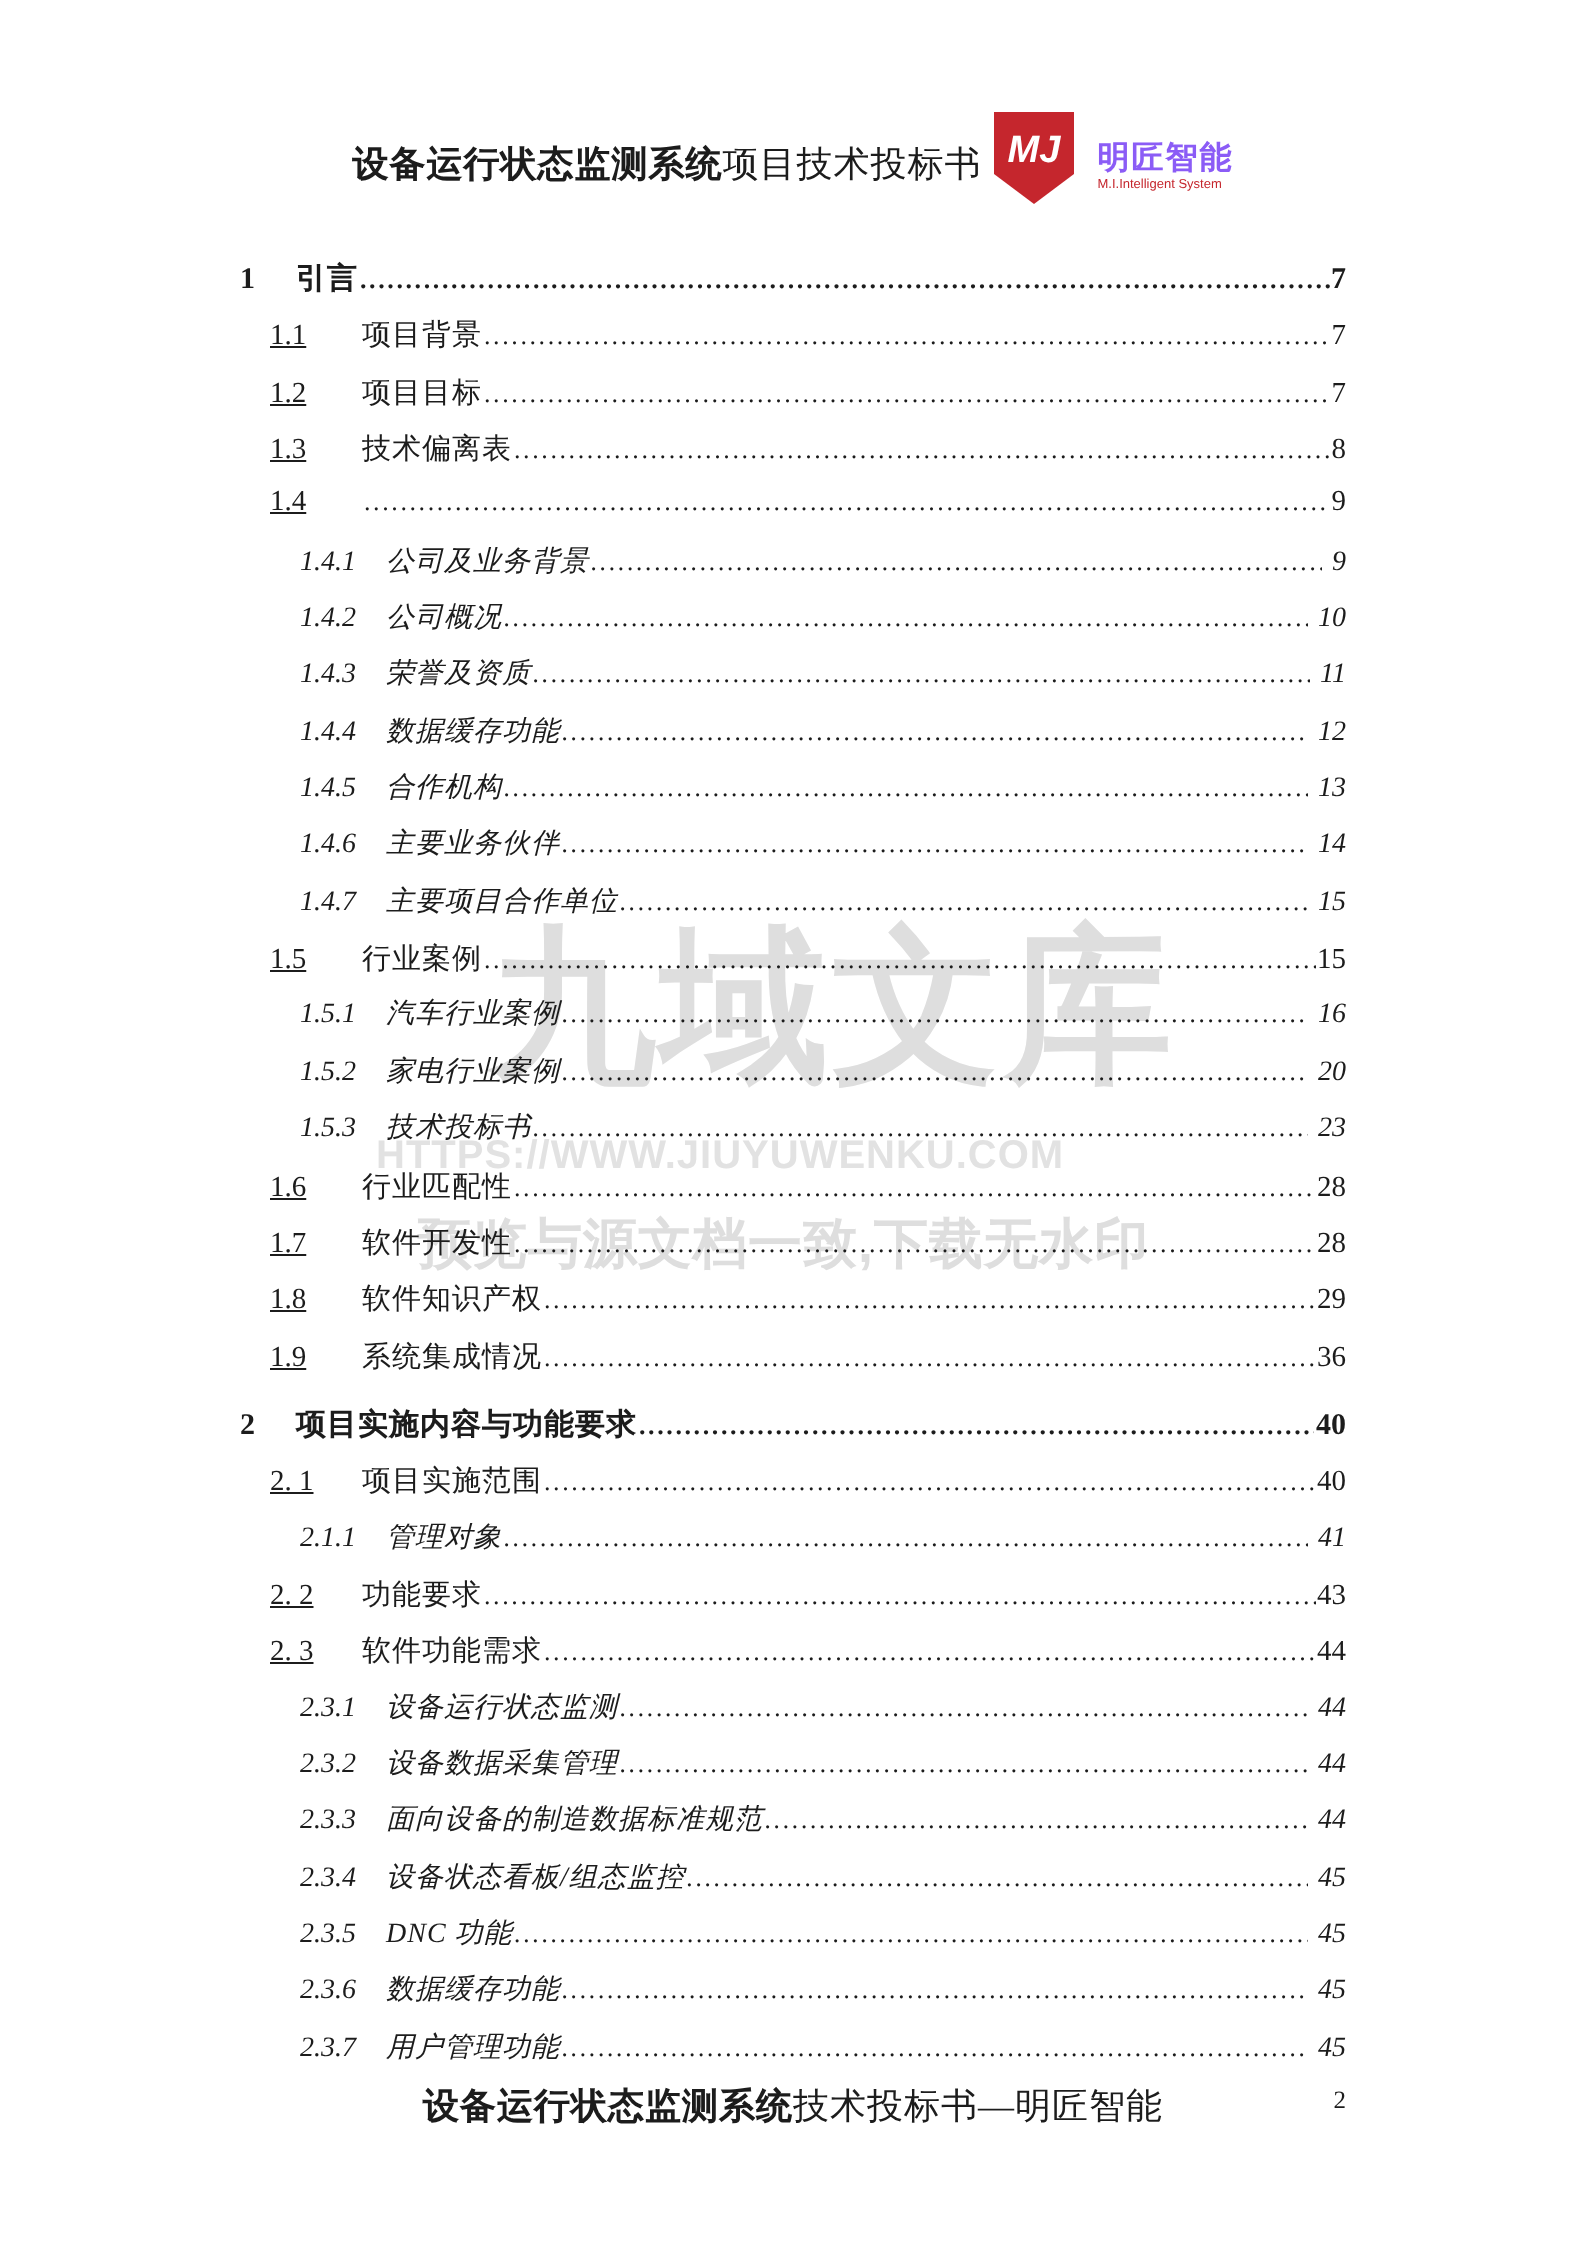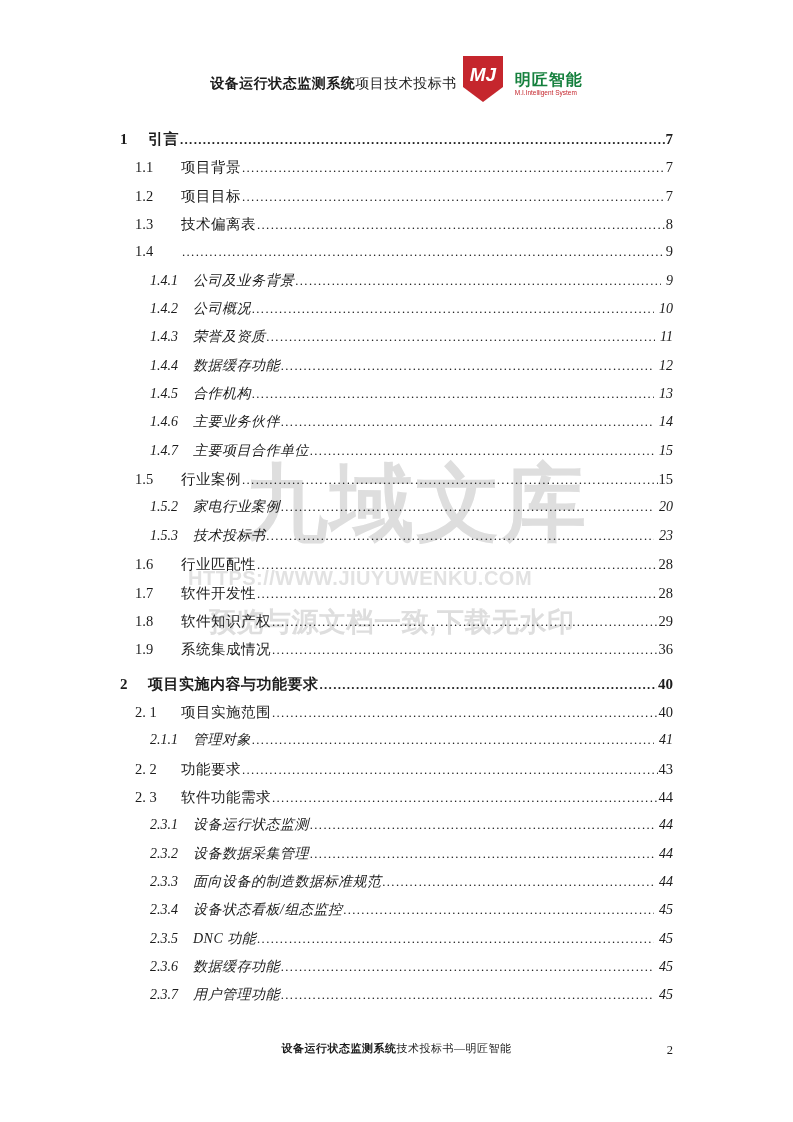--- a/index.html
+++ b/index.html
@@ -6,26 +6,26 @@
   .page{
     position:relative;width:793px;height:1122px;margin:0 auto;
     background:#ffffff;overflow:hidden;
     font-family:"Liberation Serif","DejaVu Serif",serif;color:#1c1c1c;
   }
   
   .header{
     position:absolute;top:50px;left:120px;right:120px;height:52px;
     display:flex;justify-content:center;align-items:flex-end;gap:6px;z-index:2;
   }
-  .doc-title{font-size:14px;line-height:1;padding-bottom:11px;letter-spacing:0.5px;white-space:nowrap;}
+  .doc-title{font-size:18px;line-height:1;padding-bottom:11px;letter-spacing:0.5px;white-space:nowrap;}
   .doc-title .bold{font-weight:bold;}
   .logo{display:flex;align-items:flex-end;gap:12px;}
   .logo-mark{width:40px;height:46px;display:block;}
   .logo-text{display:flex;flex-direction:column;padding-bottom:5px;}
-  .logo-name{font-family:"Liberation Sans","DejaVu Sans",sans-serif;font-size:16px;font-weight:bold;color:#15803d;line-height:1.15;letter-spacing:1px;white-space:nowrap;}
+  .logo-name{font-family:"Liberation Sans","DejaVu Sans",sans-serif;font-size:16px;font-weight:bold;color:#8b5cf6;line-height:1.15;letter-spacing:1px;white-space:nowrap;}
   .logo-sub{font-family:"Liberation Sans","DejaVu Sans",sans-serif;font-size:6.5px;color:#c5262d;line-height:1.2;white-space:nowrap;}
   
   .wm{position:absolute;z-index:1;font-family:"Liberation Sans","DejaVu Sans",sans-serif;font-weight:bold;white-space:nowrap;user-select:none;}
   .wm-brand{left:244px;top:455px;font-size:84px;line-height:1.15;color:#dedede;letter-spacing:2px;}
   .wm-url{left:188px;top:567px;font-size:20px;color:#e2e2e2;letter-spacing:0.5px;}
   .wm-tagline{left:209px;top:604px;font-size:27px;color:#dedede;letter-spacing:0.5px;}
   
   .toc{position:absolute;top:122px;left:120px;width:553px;z-index:2;}
   .toc-row{
     display:flex;align-items:baseline;box-sizing:border-box;
@@ -35,26 +35,26 @@
   .toc-row .title{flex:0 0 auto;white-space:nowrap;letter-spacing:0.5px;}
   .toc-row .leader{flex:1 1 auto;overflow:hidden;white-space:nowrap;margin:0 1px;}
   .toc-row .leader::after{
     content:"..........................................................................................................................................................................................................................................................................................................";
     letter-spacing:1.3px;font-size:13px;
   }
   .toc-row .pg{flex:0 0 auto;white-space:nowrap;}
   .lvl1{font-weight:bold;font-size:15px;}
   .lvl1:not(:first-child){margin-top:6px;}
   .lvl1 .num{width:28px;}
-  .lvl2 .num{margin-left:15px;width:31px;padding-right:15px;box-sizing:content-box;}
+  .lvl2 .num{margin-left:15px;width:31px;padding-right:15px;box-sizing:content-box;text-decoration:underline;}
   .lvl3{font-style:italic;font-size:14px;}
   .lvl3 .num{margin-left:30px;width:34px;padding-right:9px;box-sizing:content-box;}
   .lvl3 .pg{padding-left:4px;}
   
-  .footer{position:absolute;top:1041px;left:120px;right:120px;text-align:center;font-size:11px;letter-spacing:0.5px;z-index:2;}
+  .footer{position:absolute;top:1041px;left:120px;right:120px;text-align:center;font-size:18px;letter-spacing:0.5px;z-index:2;}
   .footer .bold{font-weight:bold;}
   .page-num{position:absolute;top:1043px;right:120px;font-size:12.5px;z-index:2;}
 </style>
 </head>
 <body>
 
 <div class="page">
 
   <div class="wm wm-brand">九域文库</div>
   <div class="wm wm-url">HTTPS://WWW.JIUYUWENKU.COM</div>
@@ -160,20 +160,26 @@
     <span class="pg">15</span>
   </div>
 
   <div class="toc-row lvl2">
     <span class="num">1.5</span>
     <span class="title">行业案例</span>
     <span class="leader"></span>
     <span class="pg">15</span>
   </div>
 
+  <div class="toc-row lvl3">
+    <span class="num">1.5.1</span>
+    <span class="title">汽车行业案例</span>
+    <span class="leader"></span>
+    <span class="pg">16</span>
+  </div>
 
   <div class="toc-row lvl3">
     <span class="num">1.5.2</span>
     <span class="title">家电行业案例</span>
     <span class="leader"></span>
     <span class="pg">20</span>
   </div>
 
   <div class="toc-row lvl3">
     <span class="num">1.5.3</span>

